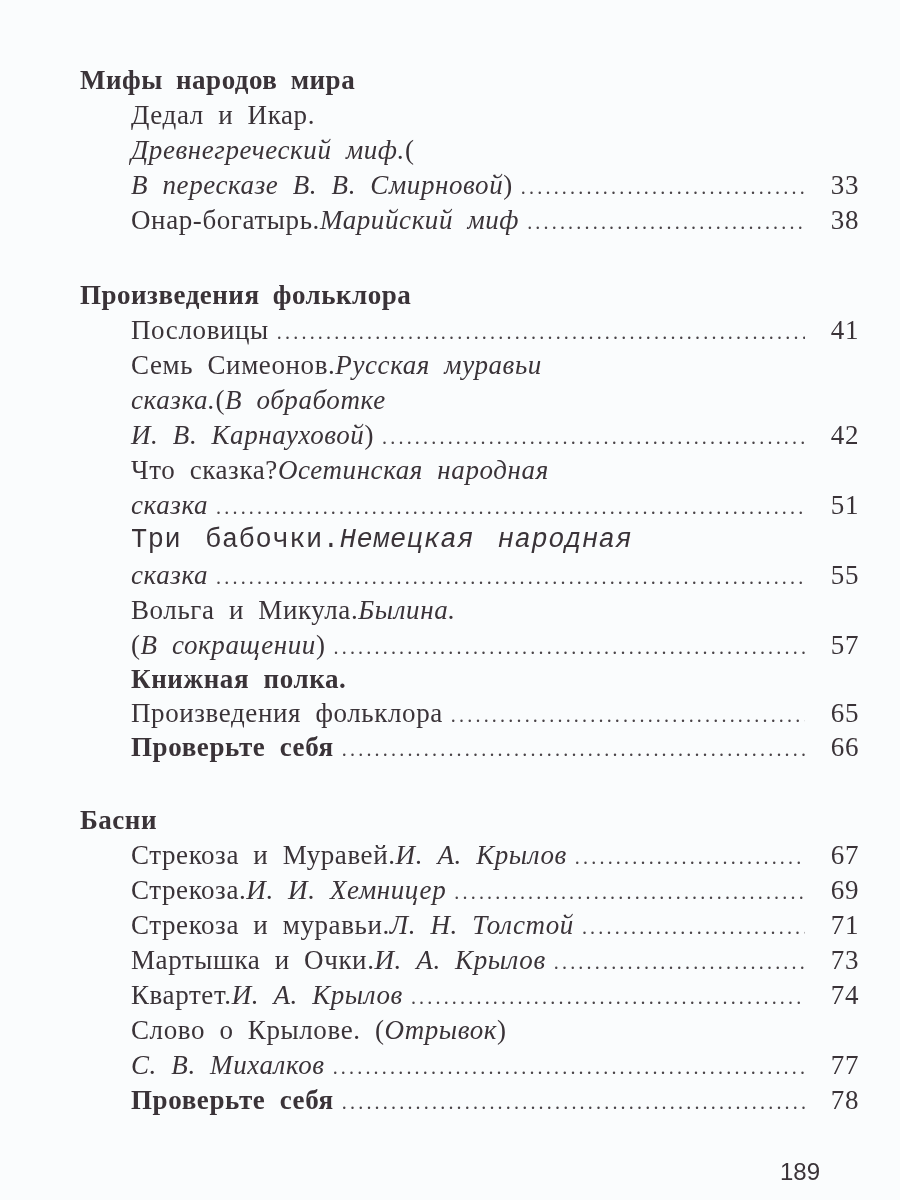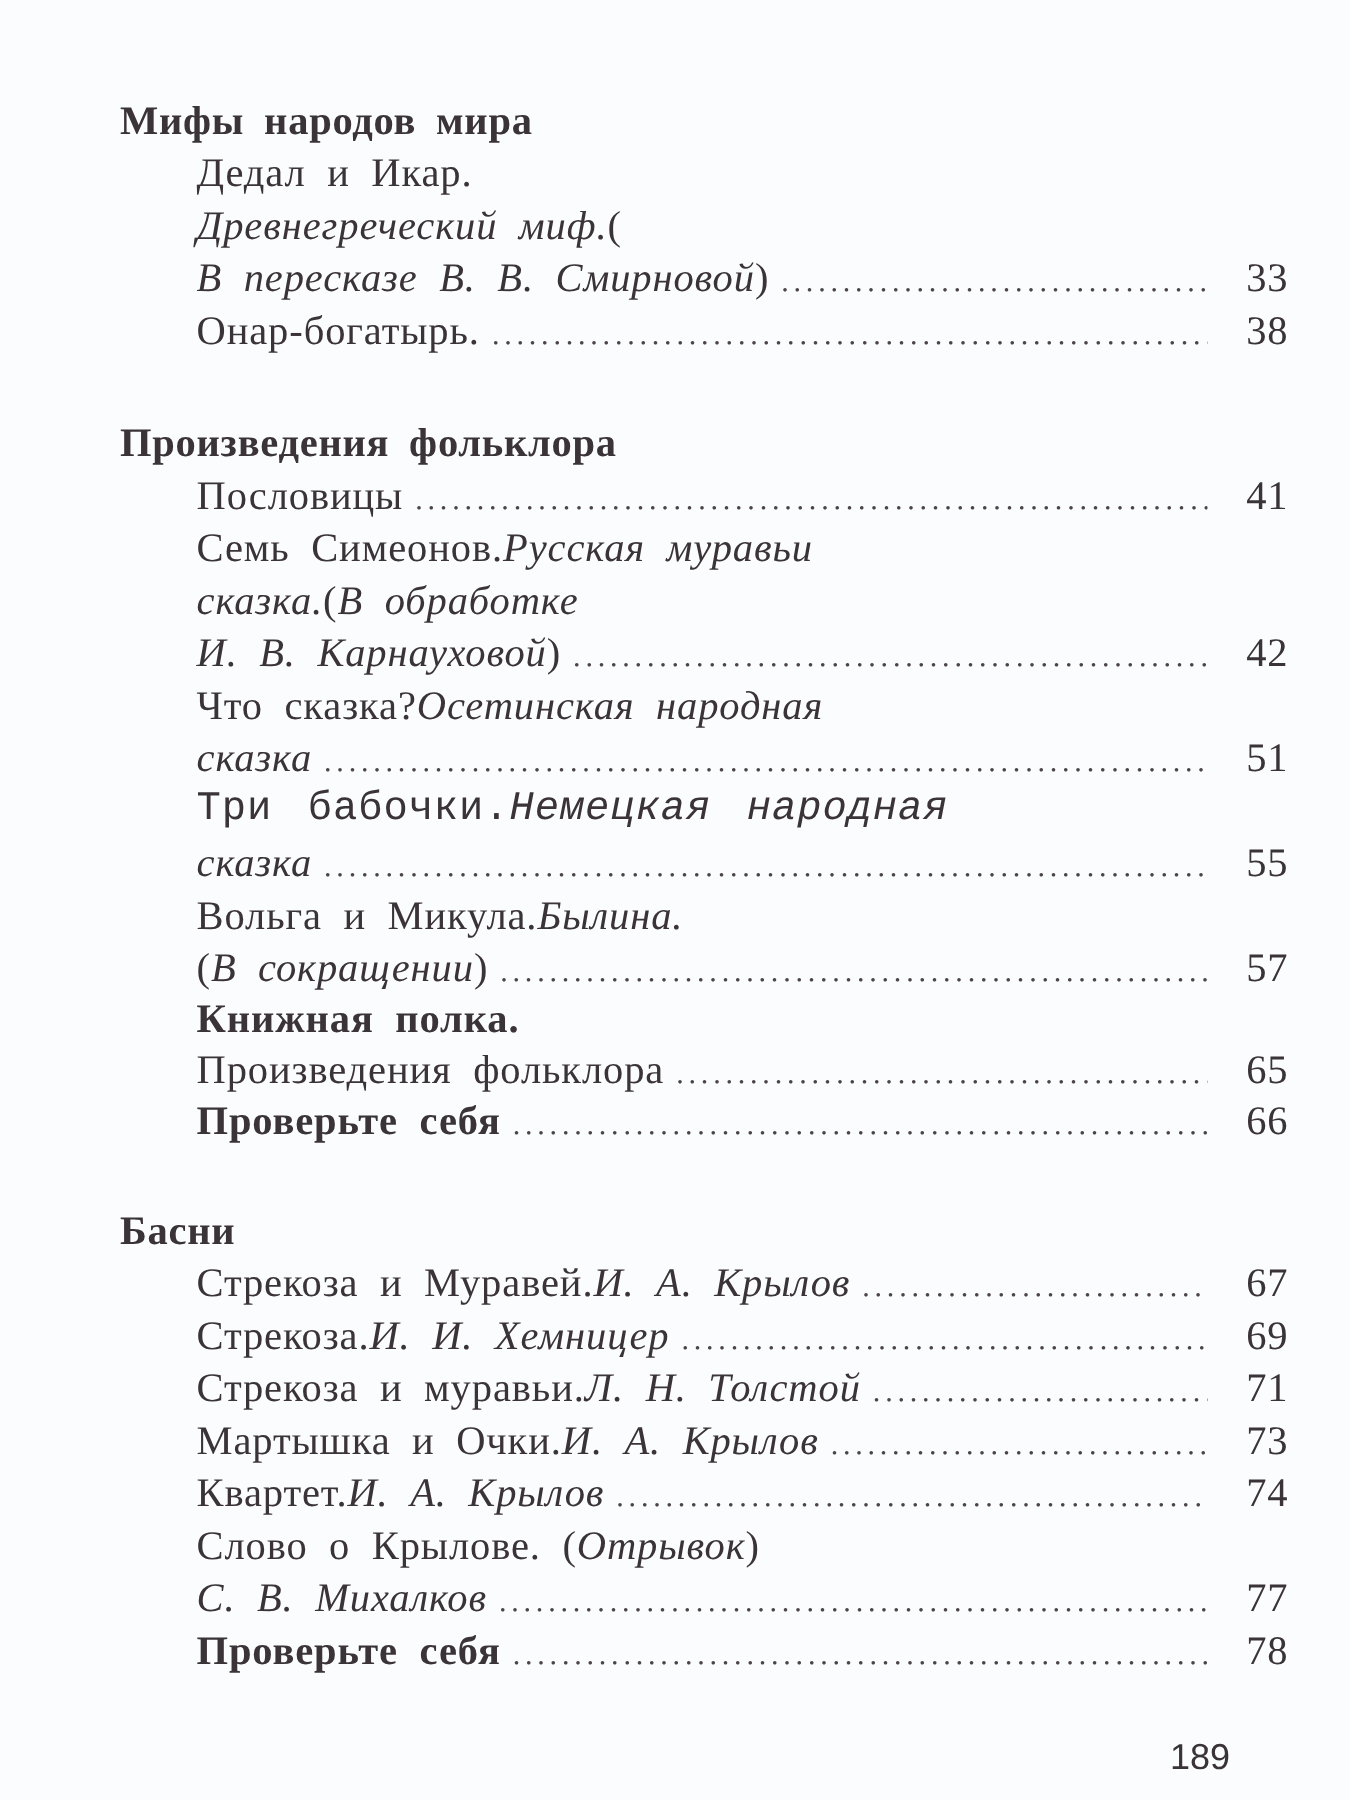--- a/index.html
+++ b/index.html
@@ -87,20 +87,21 @@
       <span class="txt"> (</span>
     </div>
     <div class="line" style="top: 170px;">
       <span class="txt it">В пересказе В. В. Смирновой</span>
       <span class="txt">)</span>
       <span class="dots">................................................................................................</span>
       <span class="pg">33</span>
     </div>
     <div class="line" style="top: 205px;">
       <span class="txt">Онар-богатырь. </span>
+      <span class="txt it">Марийский миф</span>
       <span class="dots">................................................................................................</span>
       <span class="pg">38</span>
     </div>
     <div class="section-title" style="top: 280px;">Произведения фольклора</div>
     <div class="line" style="top: 315px;">
       <span class="txt">Пословицы</span>
       <span class="dots">................................................................................................</span>
       <span class="pg">41</span>
     </div>
     <div class="line" style="top: 350px;">

